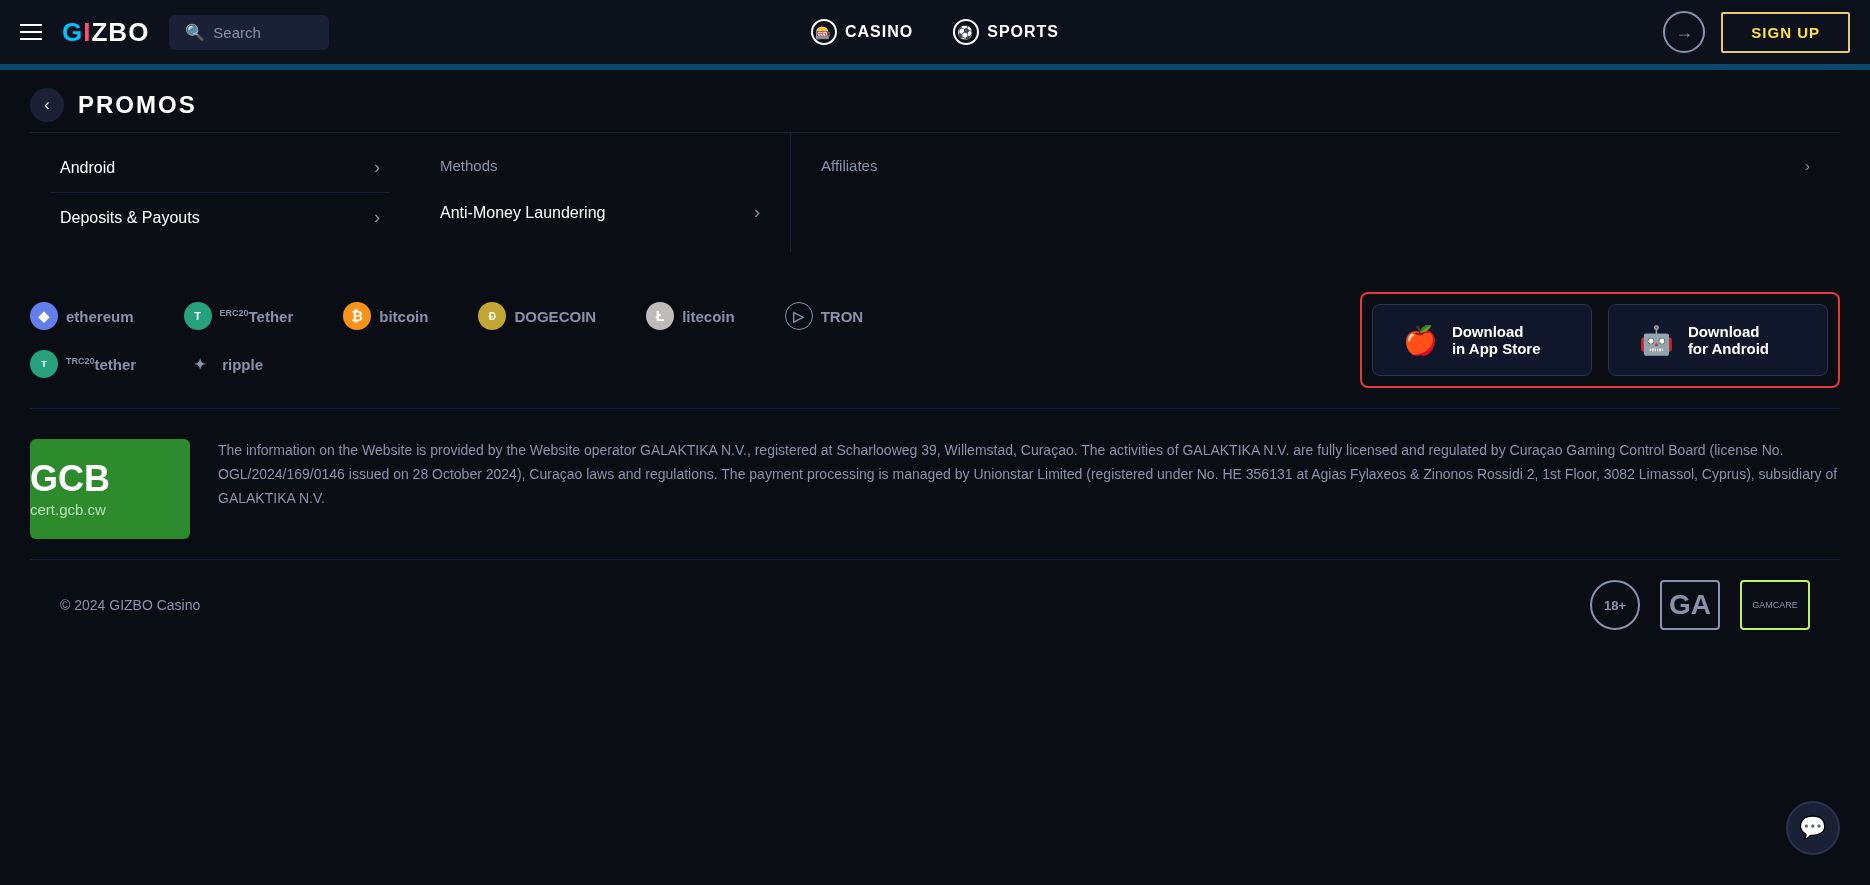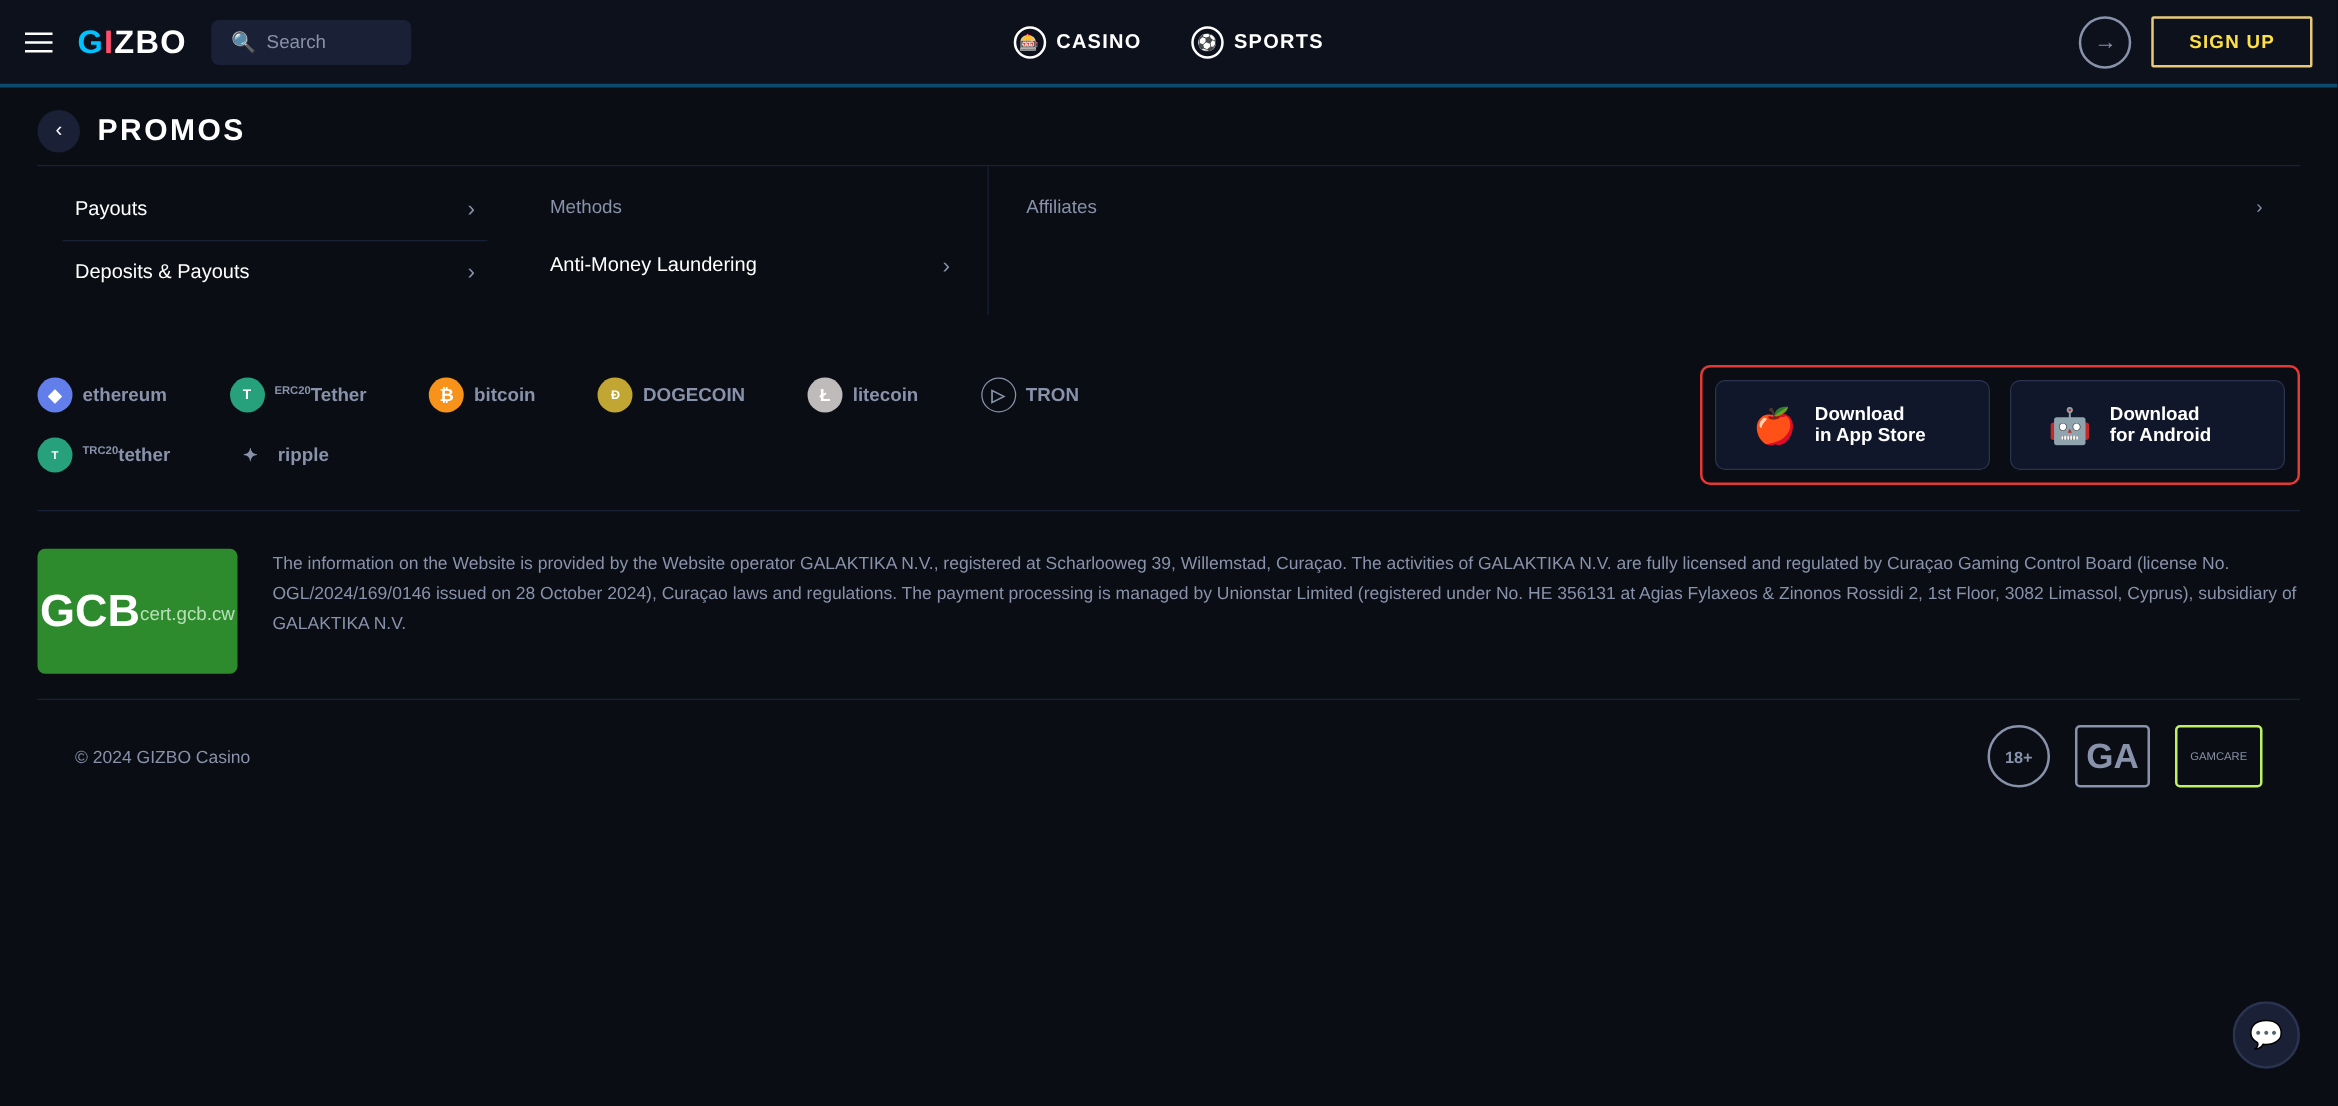--- a/index.html
+++ b/index.html
@@ -13,21 +13,21 @@
     }
 
     
     .header {
       display: flex;
       align-items: center;
       background: #0d111c;
       height: 70px;
       padding: 0 20px;
       position: relative;
-      border-bottom: 3px solid #0c4a6e;
+      border-bottom: 6px solid #0c4a6e;
     }
     .header-left {
       display: flex;
       align-items: center;
       gap: 20px;
     }
     .hamburger-icon {
       display: flex;
       flex-direction: column;
       gap: 5px;
@@ -286,22 +286,21 @@
       gap: 28px;
       padding: 30px 0 20px 0;
       border-top: 1px solid #1a2035;
     }
     .gcb-badge {
       background: #2d8b2d;
       border-radius: 6px;
       width: 160px;
       height: 100px;
       display: flex;
-      flex-direction: row;
-      align-items: center;
+      flex-direction: column;
       justify-content: center;
       flex-shrink: 0;
     }
     .gcb-text {
       font-size: 36px;
       font-weight: 900;
       color: #fff;
       line-height: 1;
     }
     .gcb-sub {
@@ -426,21 +425,21 @@
 <div class="promos-section">
   <div class="promos-header">
     <div class="back-btn">‹</div>
     <span class="promos-title">PROMOS</span>
   </div>
 
   <div class="menu-section">
 
     <div class="menu-col">
       <div class="menu-item">
-        <span>Payouts</span>
+        <span>Android</span>
         <span class="chevron">›</span>
       </div>
       <div class="menu-item">
         <span>Deposits &amp; Payouts</span>
         <span class="chevron">›</span>
       </div>
     </div>
 
     <div class="menu-col">
       <div class="right-col-header">

